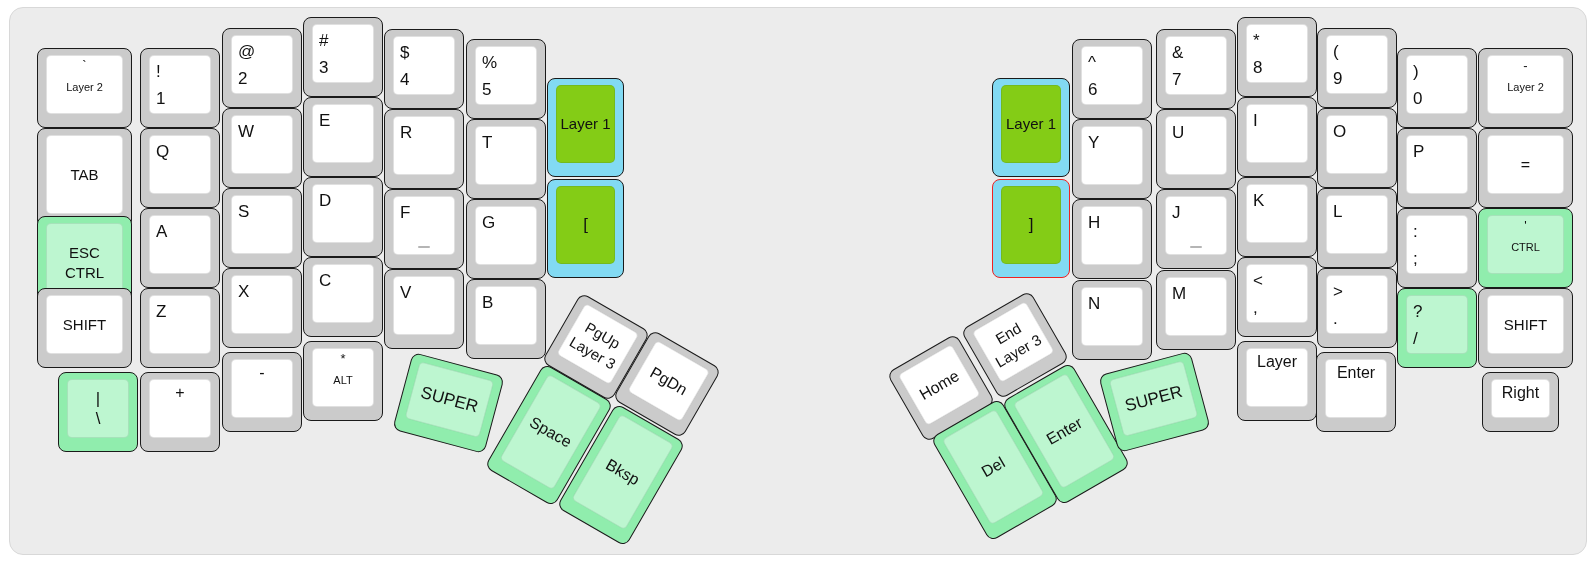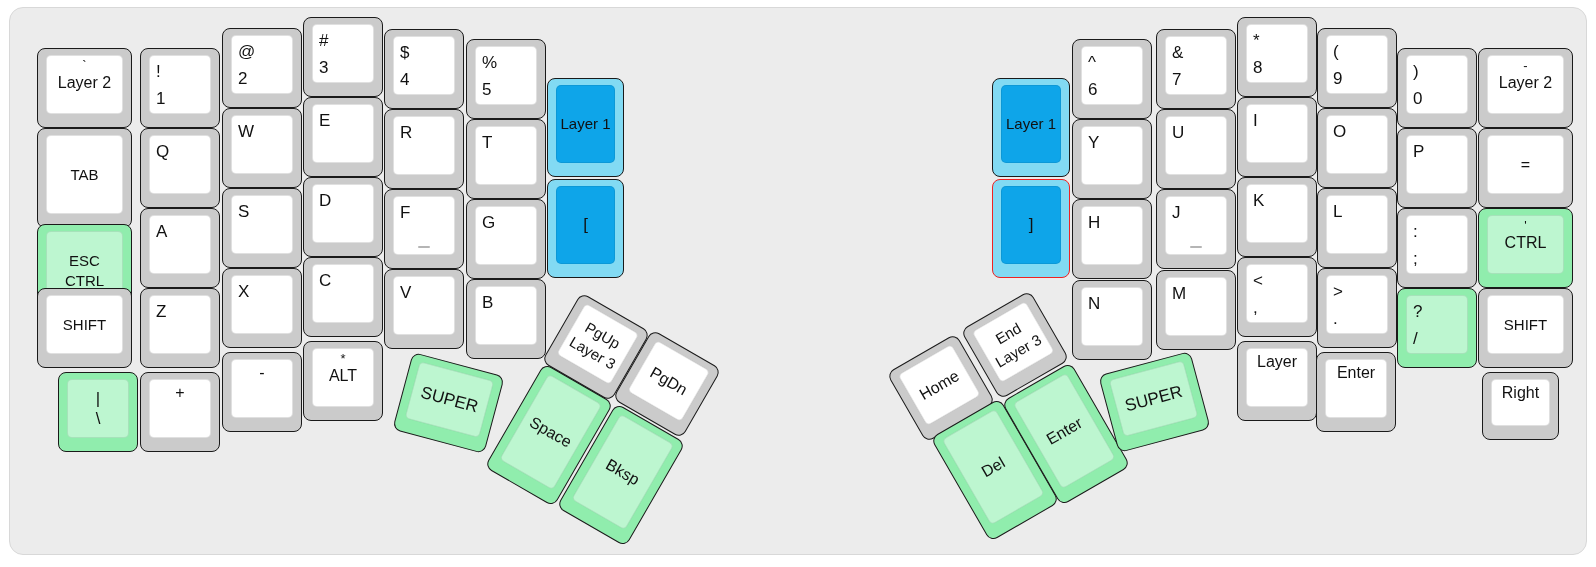--- a/index.html
+++ b/index.html
@@ -51,21 +51,21 @@
     bottom: 13px;
     background: #ffffff;
     border: 1px solid rgba(0,0,0,0.12);
     border-radius: 5px;
     color: #111;
     display: flex;
     flex-direction: column;
     overflow: visible;
   }
   .key.green .face { background: #bdf6d0; border-color: rgba(0,80,30,0.12); }
-  .key.blue  .face { background: #0ea5e9; border-color: rgba(0,60,90,0.12); }
+  .key.blue  .face { background: #84cc16; border-color: rgba(0,60,90,0.12); }
 
   
   .face.tl {
     padding: 2px 0 0 6px;
     align-items: flex-start;
     justify-content: flex-start;
     font-size: 17px;
     line-height: 27px;
   }
   .face.center {
@@ -83,21 +83,21 @@
     font-size: 16px;
     line-height: 22px;
   }
   .face.stack {
     padding-top: 2px;
     align-items: center;
     justify-content: flex-start;
     text-align: center;
   }
   .face.stack .line-0 { font-size: 13px; line-height: 15px; }
-  .face.stack .line-1 { font-size: 16px; line-height: 19px; }
+  .face.stack .line-1 { font-size: 11px; line-height: 19px; margin-top: 5px; }
 
   .homing {
     position: absolute;
     bottom: 6px;
     left: 50%;
     width: 12px;
     height: 2.5px;
     margin-left: -6px;
     background: #b5b5b5;
     border-radius: 2px;
@@ -113,21 +113,21 @@
         <div class="face stack">
           <div class="line-0">`</div>
           <div class="line-1">Layer 2</div>
         </div>
       </div>
       <div class="key" style="left: 37px; top: 128px; width: 95px; height: 100px;">
         <div class="face center">
           <div class="line-0">TAB</div>
         </div>
       </div>
-      <div class="key green" style="left: 37px; top: 224px; width: 95px; height: 100px;">
+      <div class="key green" style="left: 37px; top: 216px; width: 95px; height: 100px;">
         <div class="face center">
           <div class="line-0">ESC</div>
           <div class="line-1">CTRL</div>
         </div>
       </div>
       <div class="key" style="left: 37px; top: 288px; width: 95px; height: 80px;">
         <div class="face center">
           <div class="line-0">SHIFT</div>
         </div>
       </div>
@@ -440,21 +440,21 @@
         <div class="face stack">
           <div class="line-0">'</div>
           <div class="line-1">CTRL</div>
         </div>
       </div>
       <div class="key" style="left: 1478px; top: 288px; width: 95px; height: 80px;">
         <div class="face center">
           <div class="line-0">SHIFT</div>
         </div>
       </div>
-      <div class="key" style="left: 1482px; top: 372px; width: 77px; height: 68px; text-decoration: underline;">
+      <div class="key" style="left: 1482px; top: 372px; width: 77px; height: 60px; text-decoration: underline;">
         <div class="face tc">
           <div class="line-0">Right</div>
         </div>
       </div>
       <div class="key" style="left: 901px; top: 348px; width: 80px; height: 80px; transform: rotate(-30deg);">
         <div class="face center" style="font-size: 16px;">
           <div class="line-0">Home</div>
         </div>
       </div>
       <div class="key" style="left: 975px; top: 305px; width: 80px; height: 80px; transform: rotate(-30deg);">

